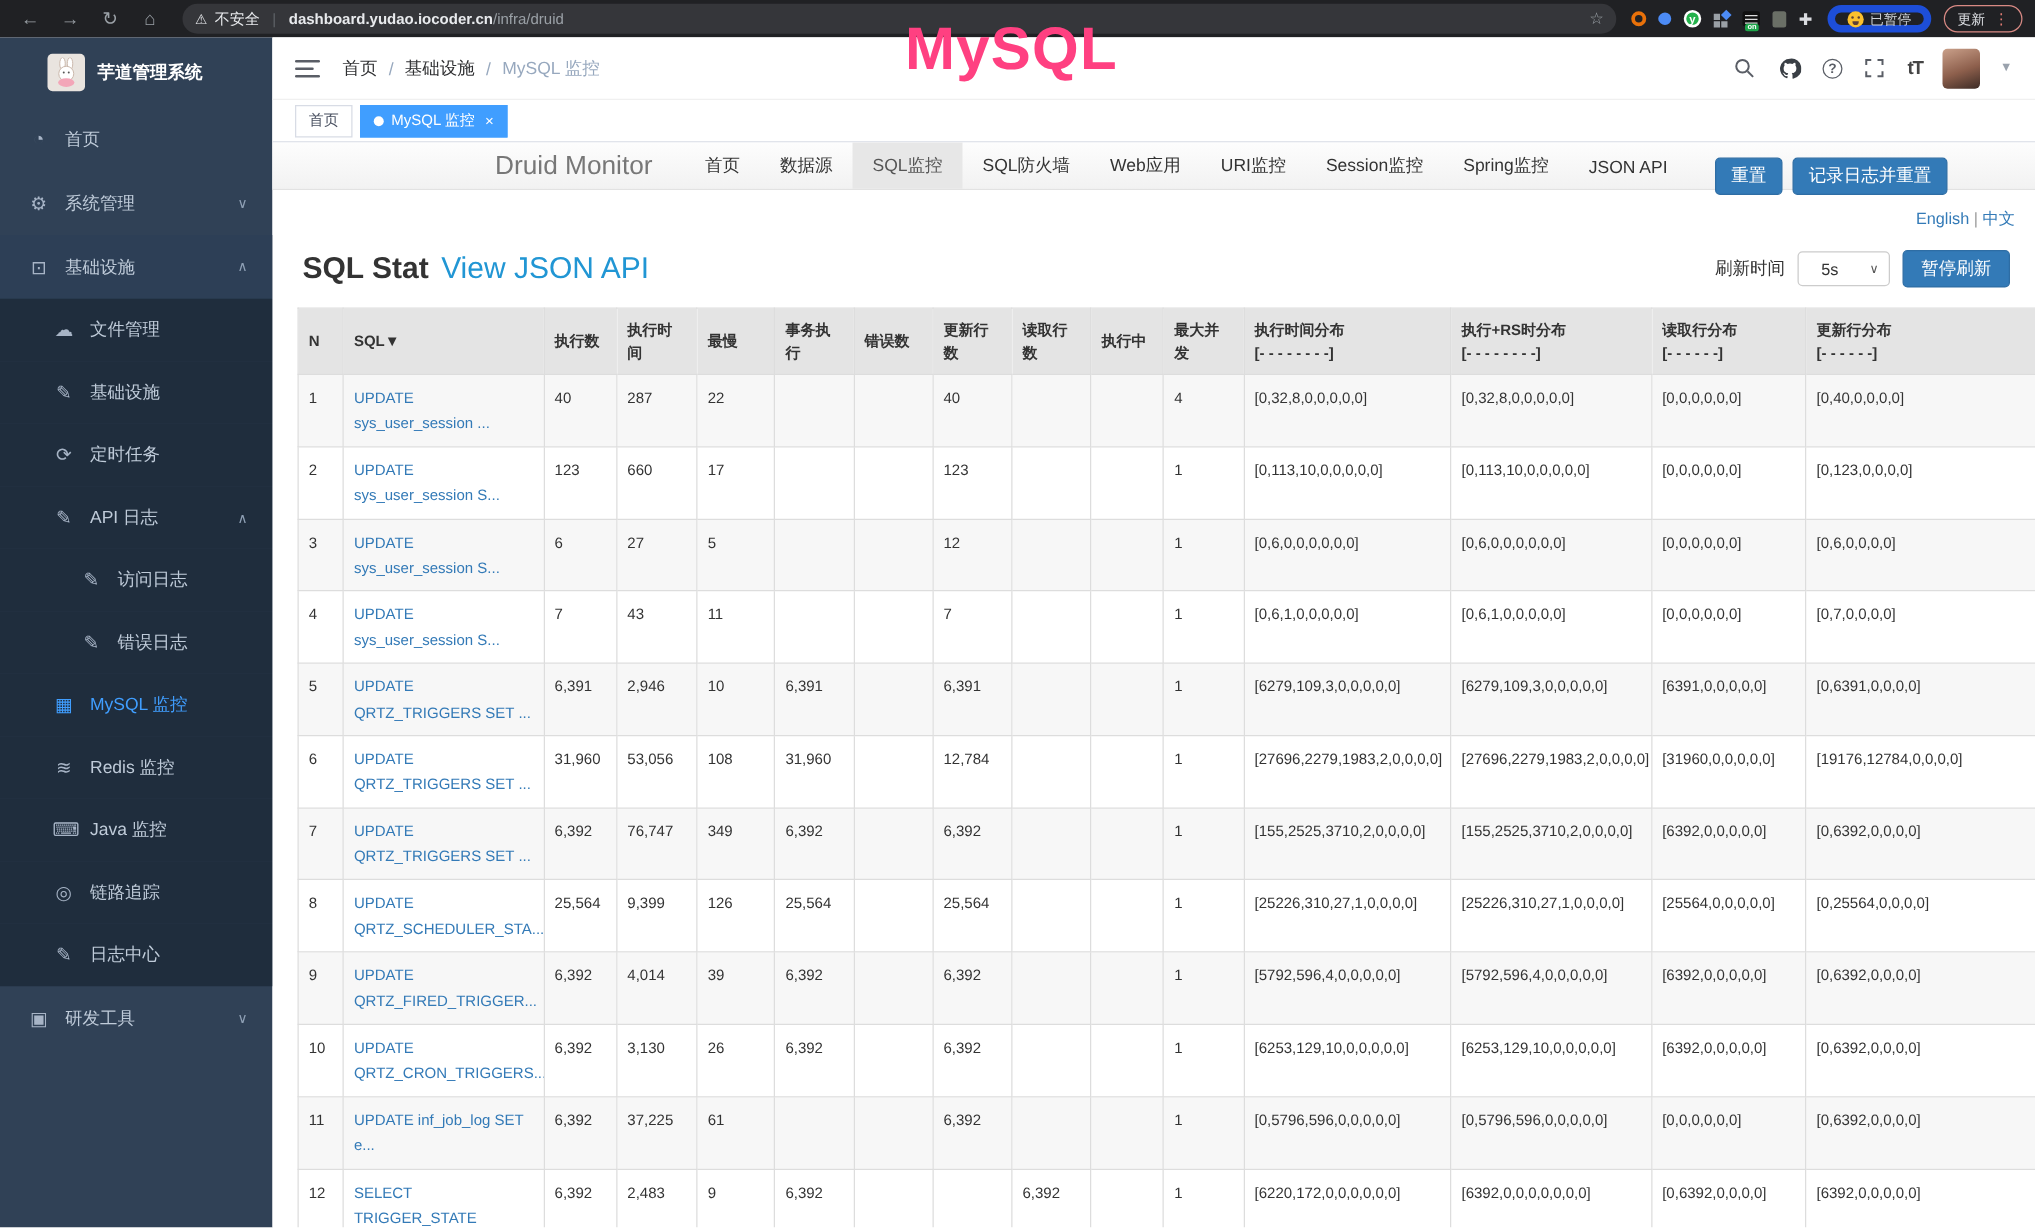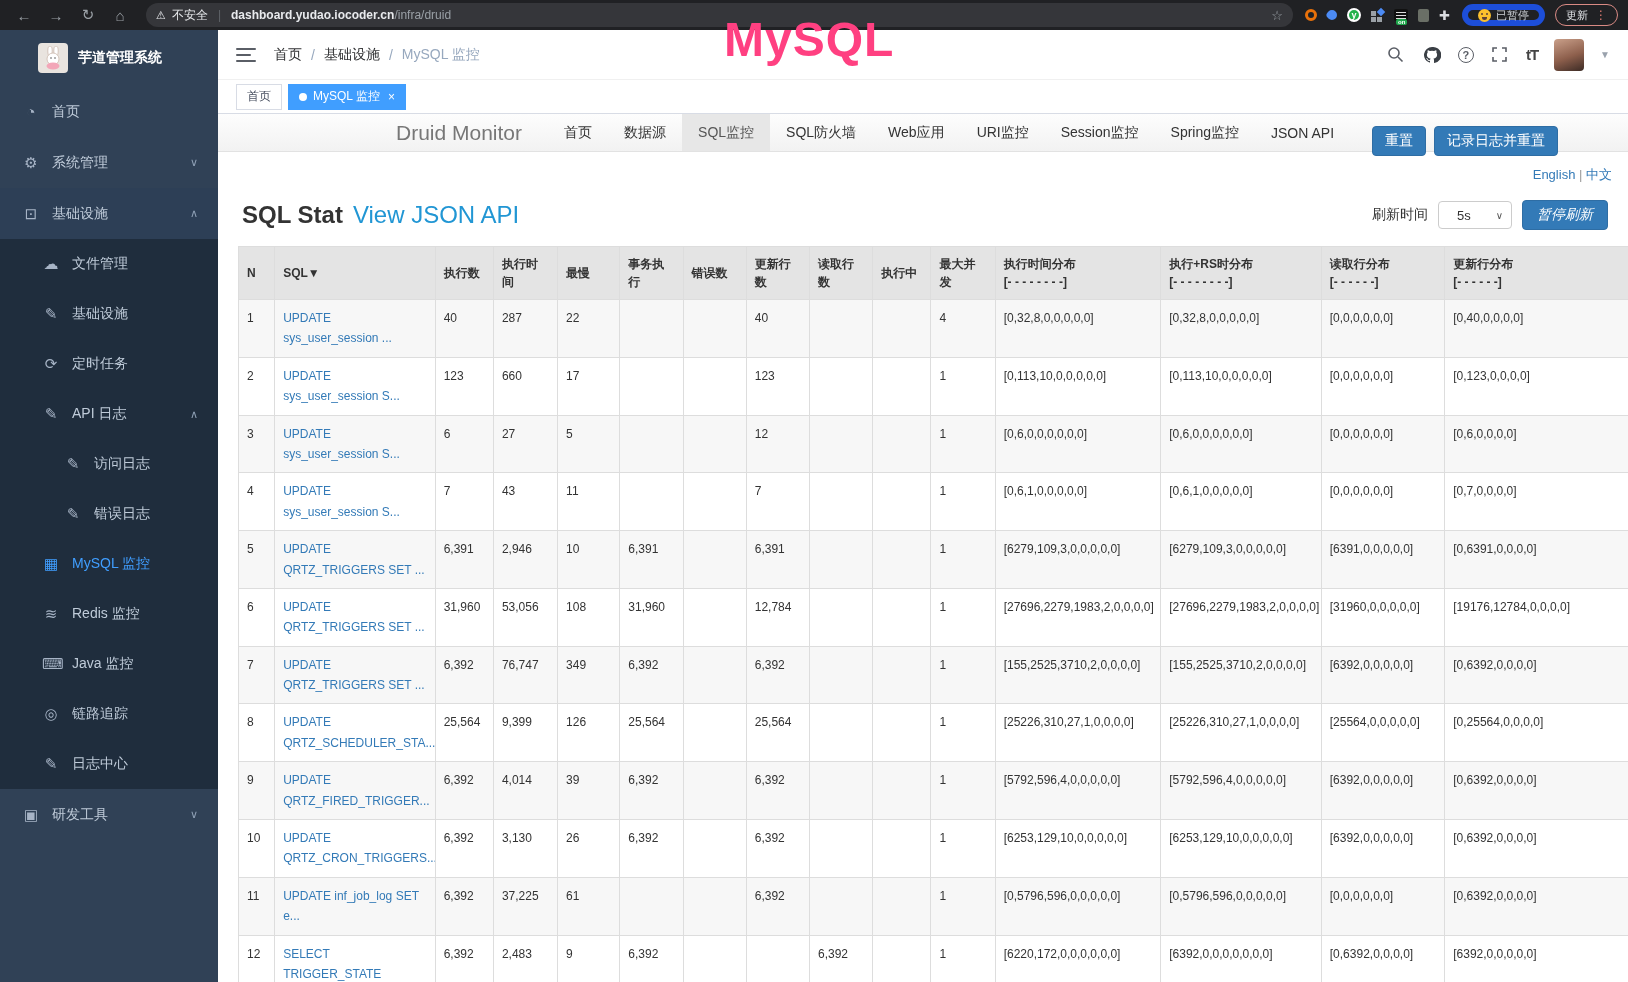--- a/index.html
+++ b/index.html
@@ -95,21 +95,21 @@
   .content { flex:1; padding:10px 16px 0 20px; overflow:hidden; }
   .lang-row { text-align:right; font-size:13px; color:#9a9a9a; padding:4px 0 2px; }
   .lang-row a { color:#337ab7; text-decoration:none; cursor:pointer; }
   .head-row { display:flex; align-items:center; margin:14px 4px 16px; }
   .page-title { font-size:24px; font-weight:700; color:#333; }
   .view-json { font-size:24px; font-weight:400; color:#2196d4; margin-left:10px; text-decoration:none; cursor:pointer; }
   .head-right { margin-left:auto; display:flex; align-items:center; gap:10px; }
   .refresh-label { font-size:14px; color:#333; }
   .interval-select { width:74px; height:28px; border:1px solid #ccc; border-radius:4px; background:#fff; display:flex; align-items:center; justify-content:space-between; padding:0 8px 0 18px; font-size:13px; color:#333; cursor:pointer; }
   .interval-select .sel-caret { font-size:10px; color:#555; }
-  .pause-btn { padding:5px 14px;font-style:italic; }
+  .pause-btn { padding:5px 14px; }
 
   
   table.stat { width:1402px; border-collapse:collapse; table-layout:fixed; font-size:12px; color:#333; }
   table.stat th, table.stat td { border:1px solid #ddd; padding:8px 8px; text-align:left; vertical-align:top; overflow:hidden; }
   table.stat thead th { background:#e4e4e4; font-weight:700; height:50px; vertical-align:middle; line-height:1.5; cursor:pointer; }
   table.stat td { height:55px; line-height:1.7; }
   table.stat tbody tr:nth-child(odd) { background:#f7f7f7; }
   table.stat a.sql-link { color:#337ab7; text-decoration:none; cursor:pointer; }
   .th-range { font-weight:700; white-space:nowrap; }
 

